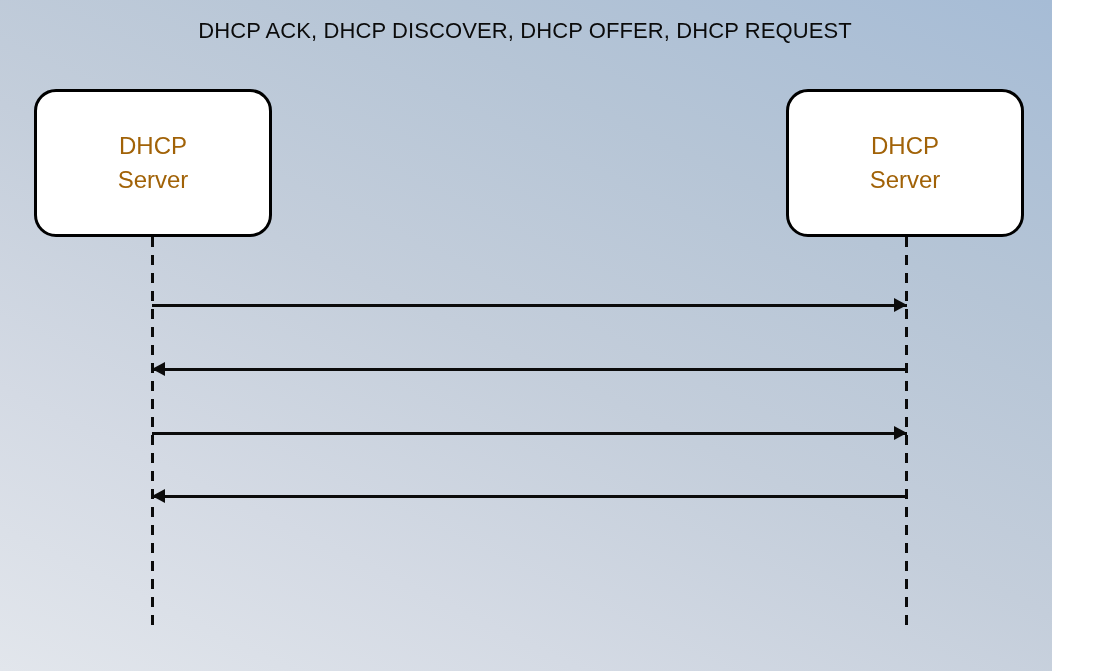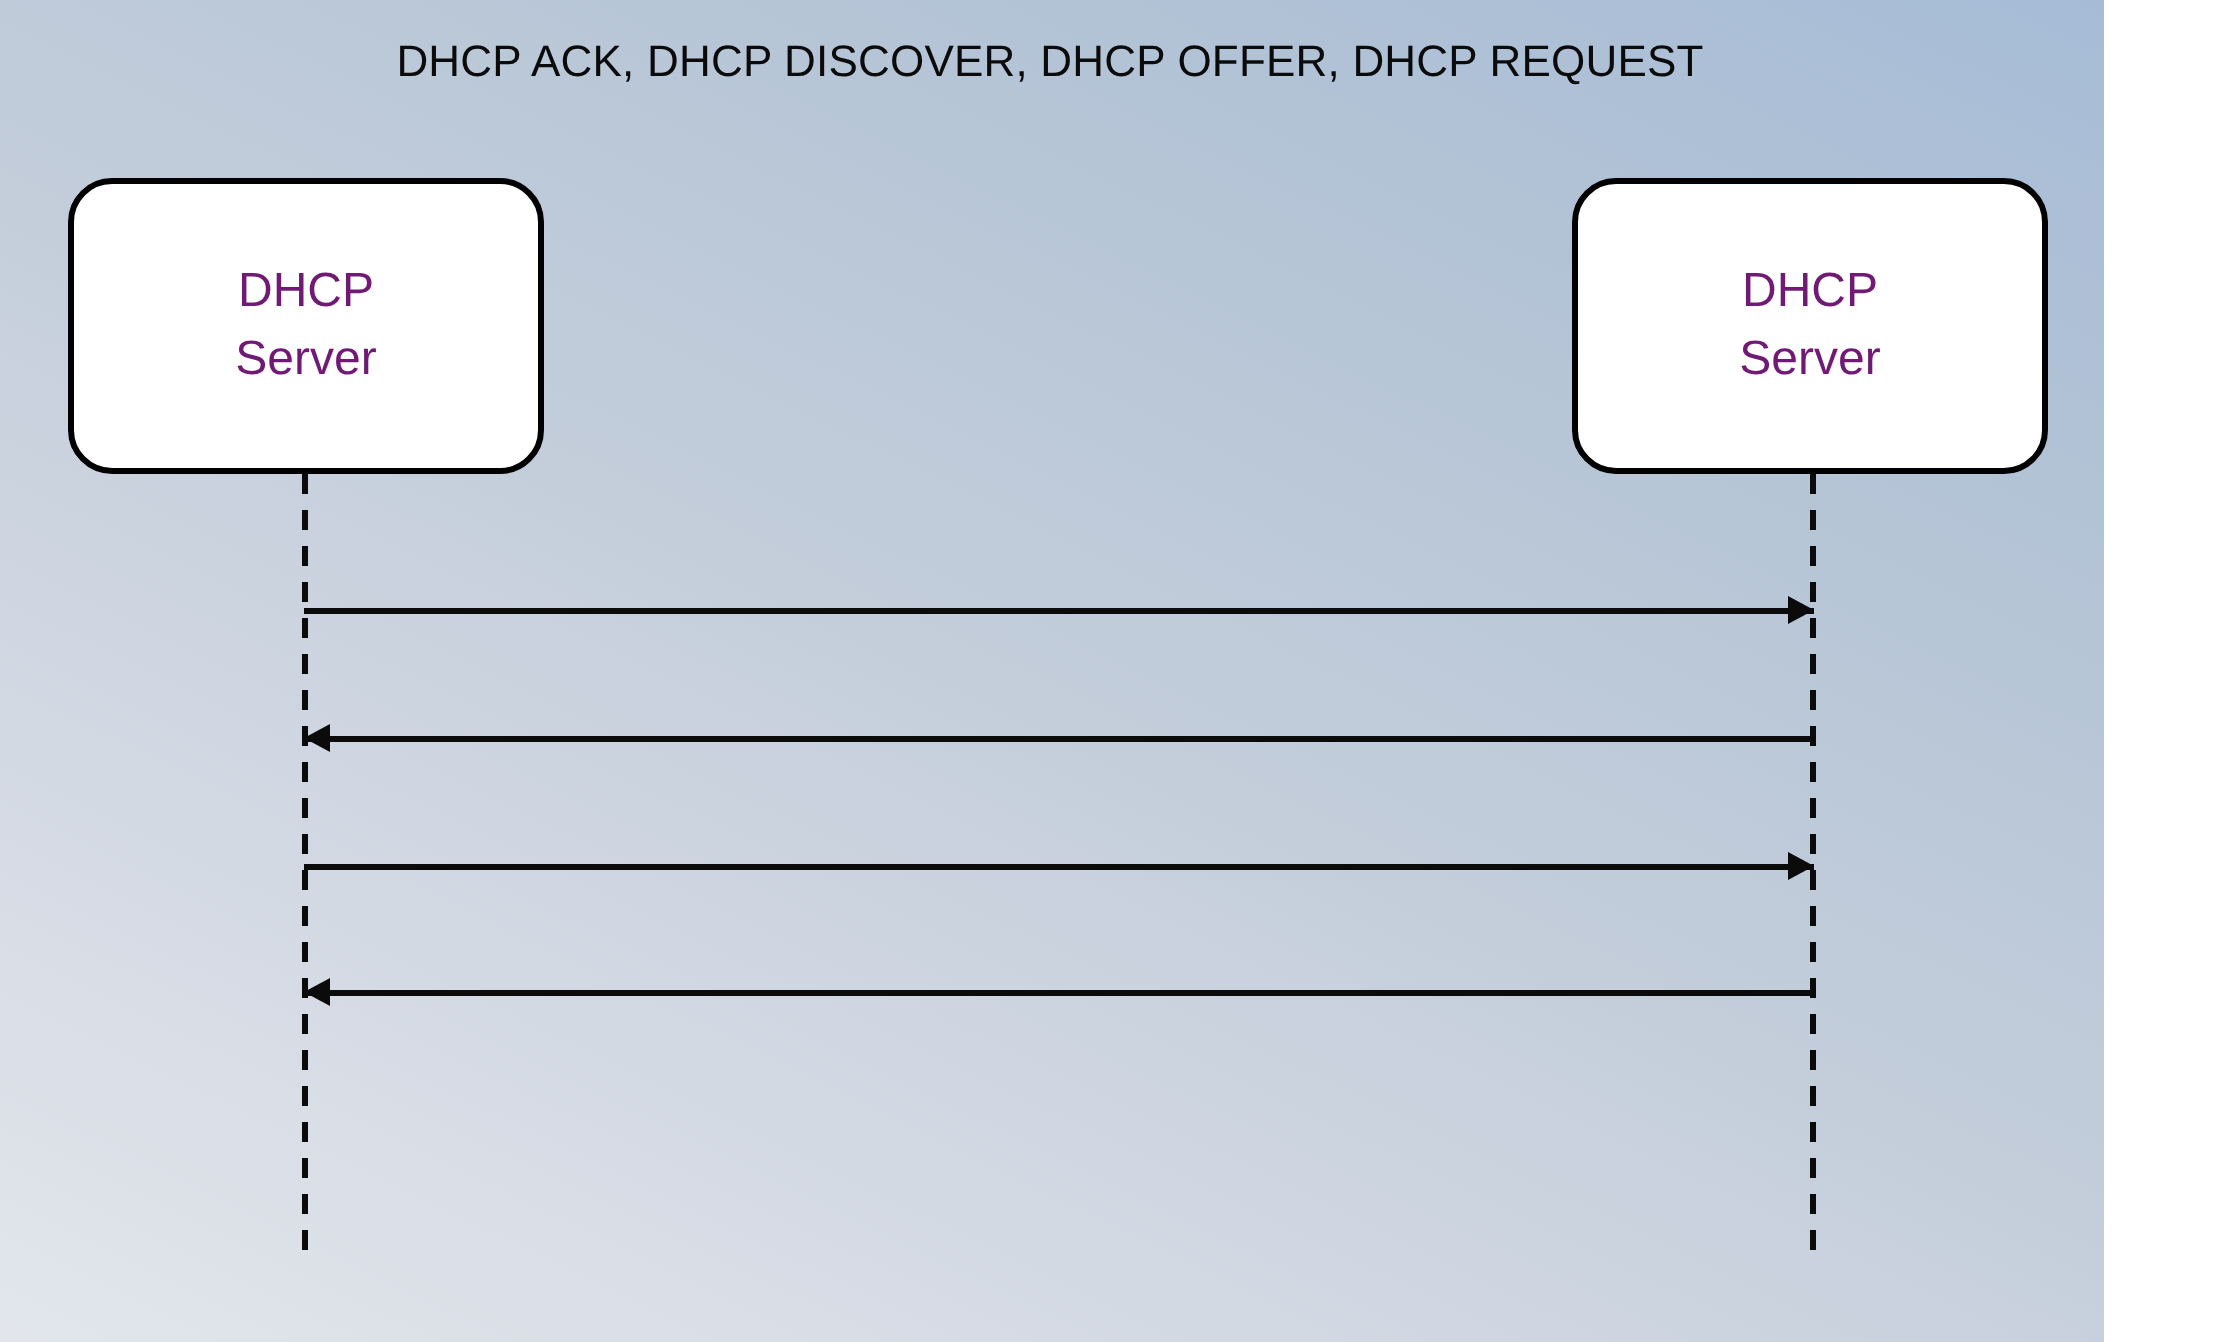--- a/index.html
+++ b/index.html
@@ -47,21 +47,21 @@
     border: 3px solid #000000;
     border-radius: 22px;
     display: flex;
     flex-direction: column;
     align-items: center;
     justify-content: center;
   }
   .participant-line {
     font-size: 24px;
     line-height: 34px;
-    color: #701a75;
+    color: #a16207;
     text-align: left;
     white-space: nowrap;
   }
   #participant-box-client { left: 34px; }
   #participant-box-server { left: 786px; }
 
   
   .lifeline {
     position: absolute;
     top: 237px;

